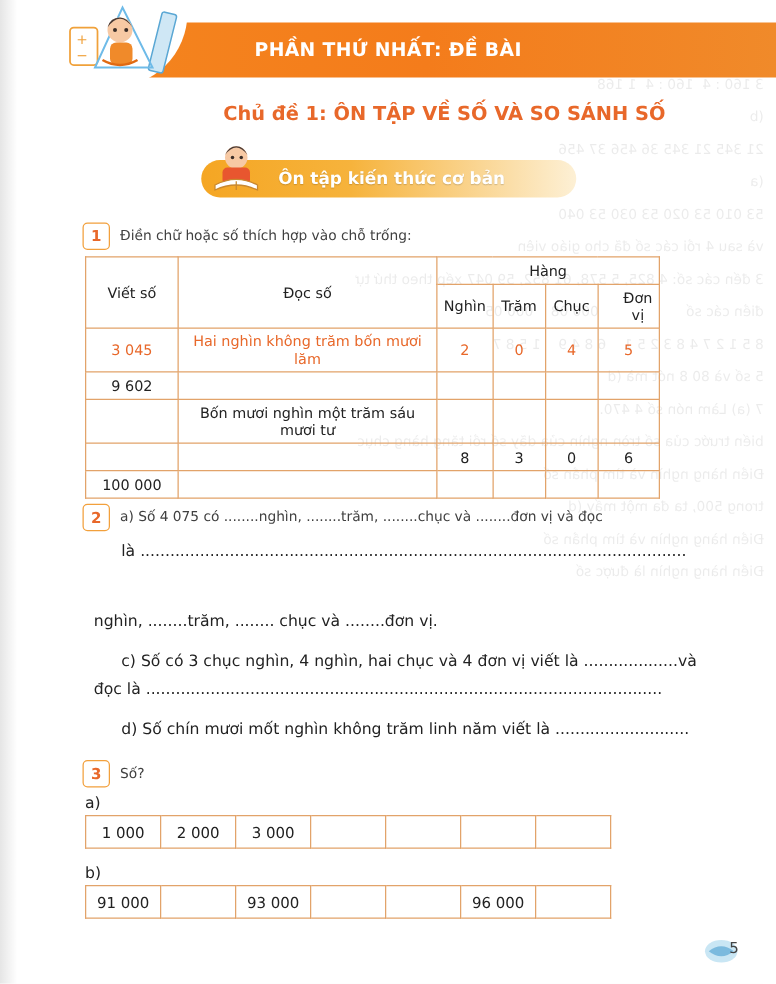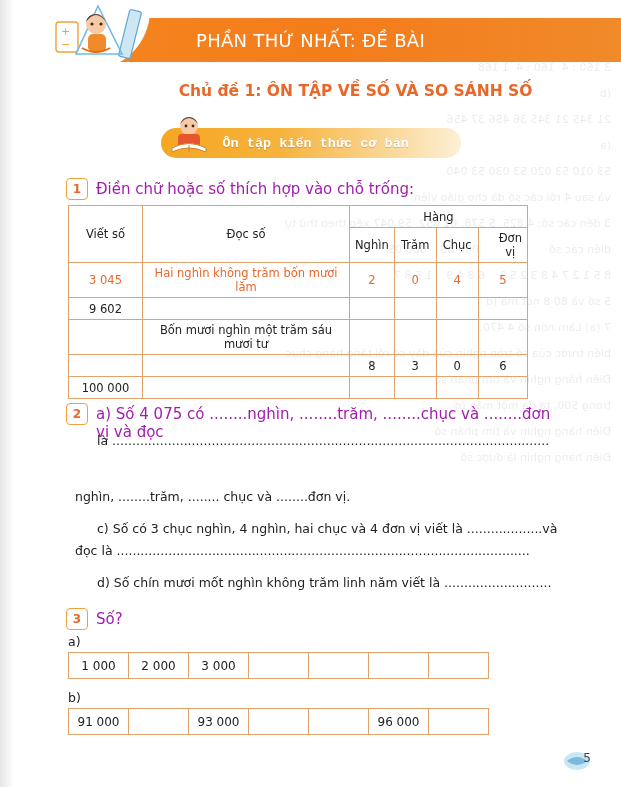--- a/index.html
+++ b/index.html
@@ -29,56 +29,56 @@
     white-space:pre-wrap;
     font-family:"DejaVu Sans", sans-serif;
   }
   
   .header-band{
     position:absolute;top:18px;left:0;width:100%;height:44px;
     background:linear-gradient(90deg,#f4871f 0%,#f47c1b 55%,#f08a2a 100%);
     display:flex;align-items:center;justify-content:center;
   }
   .header-band .title{
-    color:#fff;font-weight:normal;font-size:18px;letter-spacing:.3px;
+    color:#fff;font-weight:bold;font-size:15px;letter-spacing:.3px;
     font-family:"DejaVu Sans", sans-serif;
   }
   .corner-white{
     position:absolute;top:0;left:0;width:150px;height:70px;background:#fff;
     border-bottom-right-radius:60px;
   }
   
   .mascot{
     position:absolute;top:2px;left:52px;width:110px;height:64px;
   }
   .chu-de{
     position:absolute;top:82px;left:0;width:100%;
     text-align:center;color:#e8682a;font-weight:bold;font-size:15.5px;padding-left:45px;
   }
   .onTapBanner{
     position:absolute;top:128px;left:50%;transform:translateX(-50%);
     width:300px;height:30px;
     background:linear-gradient(90deg,#f5a623 0%,#f6b33c 40%,#fdf0d5 100%);
     border-radius:16px;
     display:flex;align-items:center;justify-content:flex-start;
-    padding-left:62px;box-sizing:border-box;font-family:Liberation Mono, monospace;
+    padding-left:62px;box-sizing:border-box;
   }
   .onTapBanner span{color:#fff;font-weight:bold;font-size:13.5px;text-shadow:0 1px 1px rgba(0,0,0,.18);}
   .banner-boy{
     position:absolute;left:-2px;top:-16px;width:64px;height:46px;
   }
   
   .ex-num{
     display:inline-flex;align-items:center;justify-content:center;
     width:20px;height:20px;border:1.4px solid #f2a03c;border-radius:4px;
     background:#fff;color:#e8682a;font-weight:bold;font-size:12px;
     vertical-align:middle;
   }
   .ex-row{position:absolute;display:flex;align-items:flex-start;gap:8px;}
-  .ex-text{font-size:15px;color:#a21caf;line-height:18px;padding-top:2px;}
+  .ex-text{font-size:11px;color:#404040;line-height:18px;padding-top:2px;}
   
   table.tbl{
     position:absolute;border-collapse:collapse;
     font-size:11.5px;
   }
   table.tbl td,table.tbl th{
     border:1px solid #e2a36a;
     padding:3px 5px;
     text-align:center;
     font-weight:normal;

